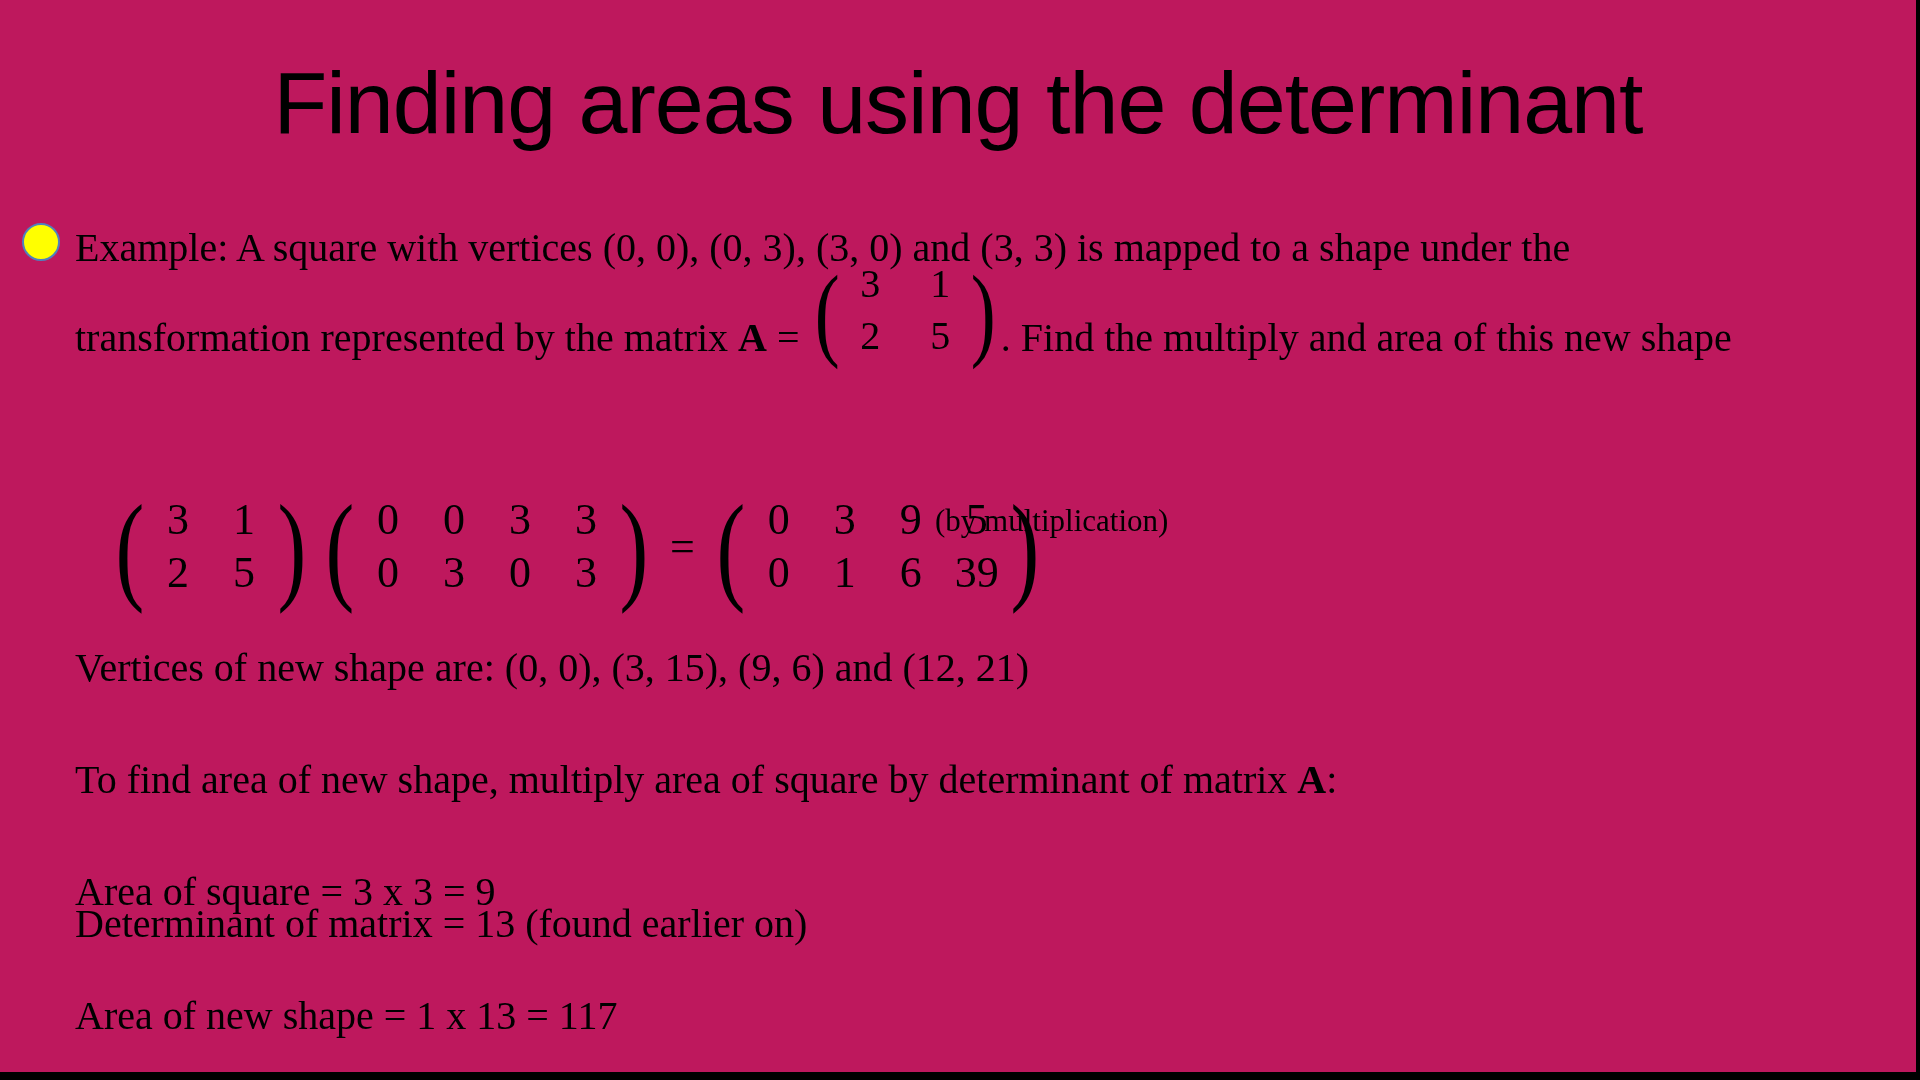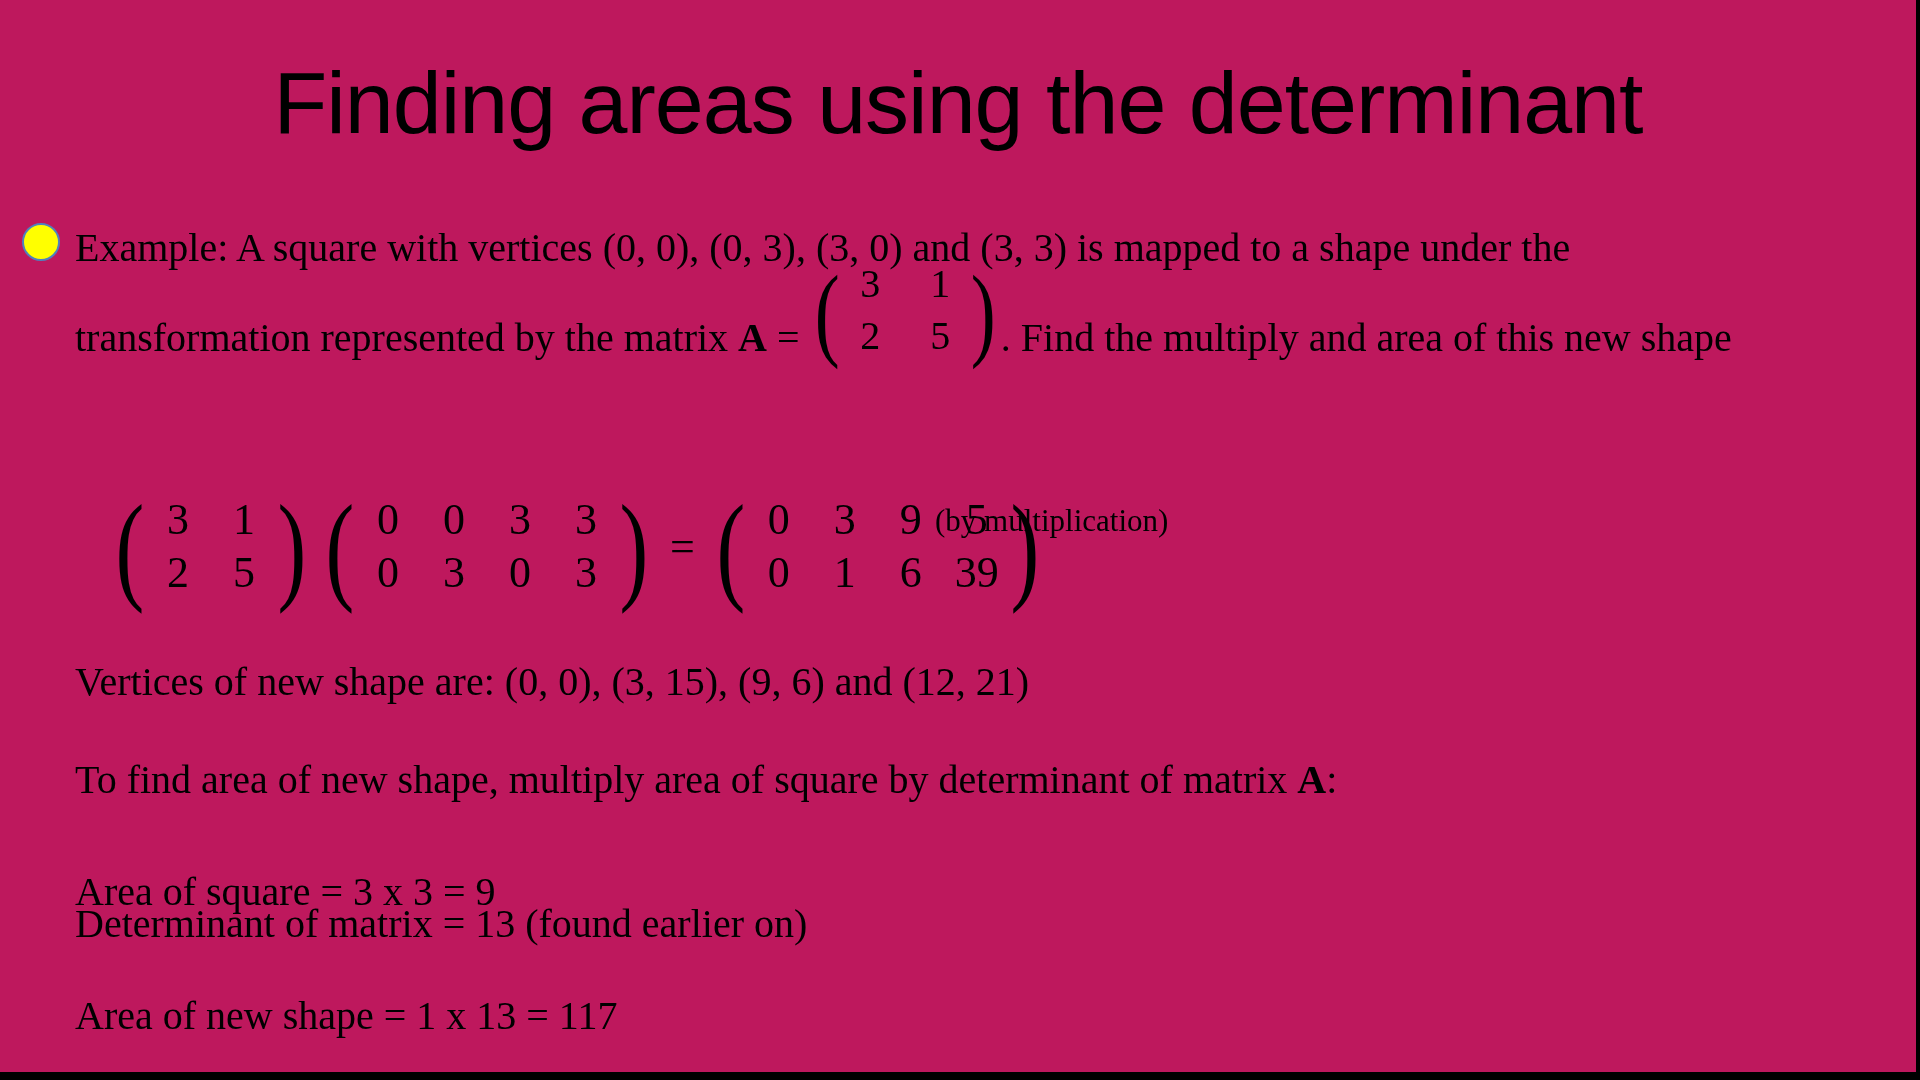--- a/index.html
+++ b/index.html
@@ -40,21 +40,21 @@
     left: 75px;
     font-size: 40px;
     line-height: 48px;
     white-space: nowrap;
   }
   .pre { white-space: pre; line-height: 48px; }
   .boldA { font-weight: bold; white-space: pre; }
   .l1 { top: 224px; }
   .l2 { top: 268px; display: flex; align-items: flex-end; }
   .vintro { top: 418px; }
-  .vres  { top: 658px; }
+  .vres  { top: 644px; }
   .aintro { top: 756px; }
   .asq { top: 868px; }
   .det { top: 900px; }
   .anew { top: 992px; }
 
   
   .mat { display: inline-flex; align-items: center; }
   .mrows { display: flex; flex-direction: column; }
   .mrow { display: flex; justify-content: center; }
   .mcell { text-align: center; }

